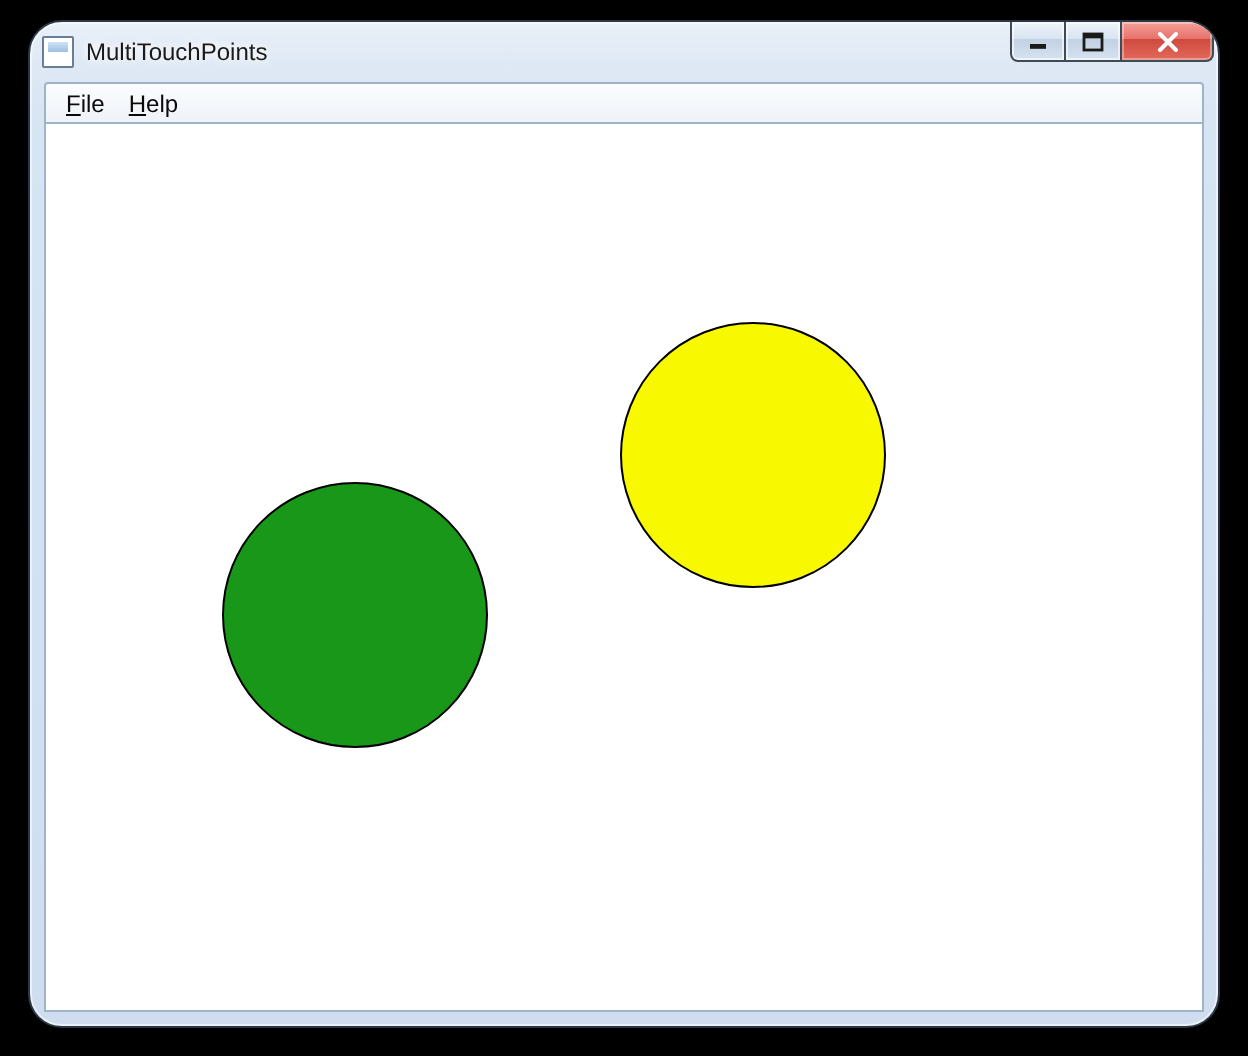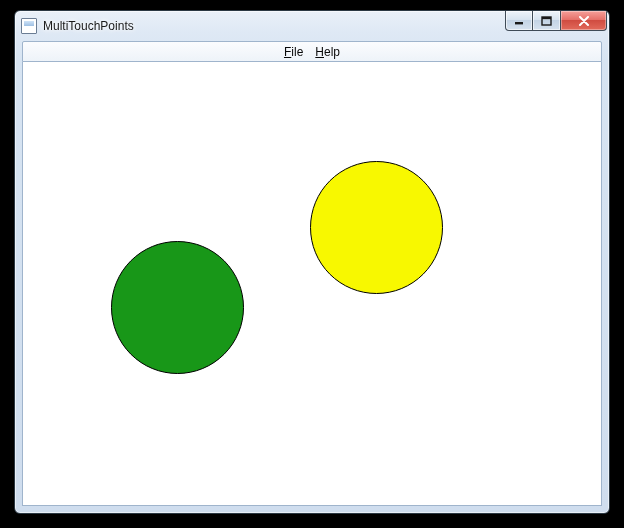--- a/index.html
+++ b/index.html
@@ -28,21 +28,21 @@
     left: 14px;
     top: 10px;
     width: 596px;
     height: 504px;
     background: linear-gradient(to bottom,
       #e9f0f8 0%,
       #dfe9f5 4%,
       #d7e4f2 10%,
       #cfddee 100%);
     border: 1px solid #2b3843;
-    border-radius: 6px;
+    border-radius: 17px;
     box-shadow: inset 0 0 0 1px rgba(255,255,255,0.55);
     overflow: hidden;
   }
   .titlebar {
     height: 30px;
     display: flex;
     align-items: center;
     padding: 0 2px 0 6px;
     position: relative;
   }
@@ -95,21 +95,20 @@
   .win-btn svg { display:block; }
   .menubar {
     margin: 0 7px;
     height: 21px;
     background: linear-gradient(to bottom,#fbfcfe,#eef3f9);
     border: 1px solid #9fb4cc;
     border-radius: 2px 2px 0 0;
     display: flex;
     align-items: center;
     padding: 0 4px;
-    justify-content: center;
   }
   .menu-item {
     padding: 2px 6px;
     color: #0a0a0a;
     cursor: default;
   }
   .menu-item .ul { text-decoration: underline; }
   .client {
     margin: 0 7px 7px 7px;
     height: 444px;

